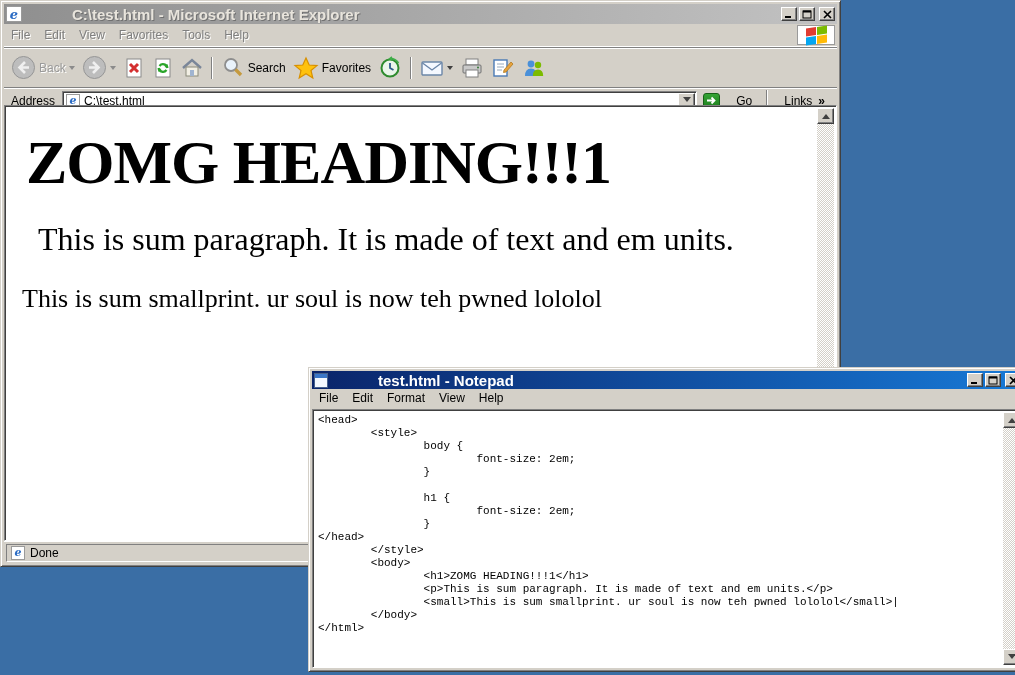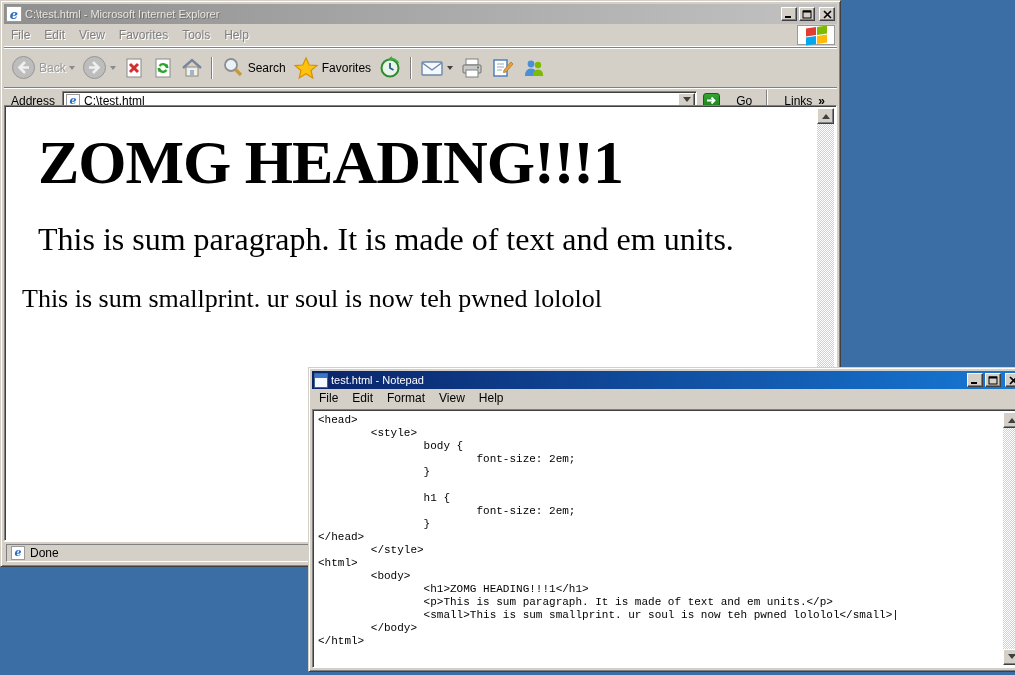--- a/index.html
+++ b/index.html
@@ -11,21 +11,21 @@
   
   .win3d { background:#D4D0C8; border:1px solid; border-color:#D4D0C8 #404040 #404040 #D4D0C8;
            box-shadow: inset 1px 1px 0 #FFFFFF, inset -1px -1px 0 #808080; }
   .btn3d { background:#D4D0C8; border:1px solid; border-color:#FFFFFF #404040 #404040 #FFFFFF;
            box-shadow: inset -1px -1px 0 #808080; display:flex; align-items:center; justify-content:center; }
   .sunken { background:#FFFFFF; border:1px solid; border-color:#808080 #FFFFFF #FFFFFF #808080;
             box-shadow: inset 1px 1px 0 #404040; }
 
   .window { position:absolute; padding:3px; }
   .titlebar { height:20px; display:flex; align-items:center; padding:0 2px; gap:3px; }
-  .titlebar .ttext { flex:1; font-size:11px; font-weight:normal; white-space:nowrap; overflow:hidden; }
+  .titlebar .ttext { flex:1; font-size:15px; font-weight:bold; white-space:nowrap; overflow:hidden;margin-left:47px; }
   .titlebar.inactive { background:linear-gradient(90deg,#8F8F8F,#C2C2C2); }
   .titlebar.inactive .ttext { color:#E8E4DC; text-shadow:1px 1px 0 #707070; }
   .titlebar.active { background:linear-gradient(90deg,#0A246A,#1779D6); }
   .titlebar.active .ttext { color:#FFFFFF; }
   .winbtns { display:flex; gap:2px; }
   .wbtn { width:16px; height:14px; }
   .wbtn.close { margin-left:2px; }
 
   .menubar { display:flex; align-items:center; font-size:12px; position:relative; }
   .menu-item { padding:1px 7px; white-space:nowrap; }
@@ -52,21 +52,21 @@
   .addr-combo { flex:1; height:20px; display:flex; align-items:center; gap:4px; padding-left:3px; font-size:12px; }
   .addr-dd { width:17px; height:16px; margin-left:auto; margin-right:1px; }
   .go-btn { display:flex; align-items:center; gap:16px; padding:1px 6px 1px 2px; font-size:12px; }
   .go-sq { width:17px; height:16px; background:linear-gradient(#35A435,#1E7E1E); border:1px solid #186018;
            border-radius:3px; display:flex; align-items:center; justify-content:center; }
   .links { display:flex; align-items:center; gap:6px; font-size:12px; padding:0 8px; }
 
   .ie-content { position:absolute; left:3px; right:3px; top:104px; bottom:25px; }
   .ie-page { position:absolute; inset:2px; right:19px; background:#fff; overflow:hidden;
              padding:10px 0 0 15px; font-family:"Liberation Serif", serif; color:#000; }
-  .ie-page h1 { font-size:62px; line-height:64px; font-weight:bold; margin:12px 16px 27px; letter-spacing:-1px; white-space:nowrap; }
+  .ie-page h1 { font-size:62px; line-height:64px; font-weight:bold; margin:12px 4px 27px; letter-spacing:-1px; white-space:nowrap; }
   .ie-page p  { font-size:32px; line-height:36px; margin:0 16px 27px; white-space:nowrap; }
   .ie-page .small { font-size:26px; line-height:30px; white-space:nowrap; }
 
   
   .vscroll { position:absolute; top:2px; bottom:2px; right:2px; width:17px;
              background-image: conic-gradient(#FFFFFF 25%, #D4D0C8 0 50%, #FFFFFF 0 75%, #D4D0C8 0);
              background-size:2px 2px; }
   .sbtn { position:absolute; left:0; width:17px; height:16px; }
   .sbtn.up { top:0; } .sbtn.down { bottom:0; }
   .tri-up { width:0; height:0; border:4px solid transparent; border-bottom:5px solid #404040; margin-bottom:3px; }
@@ -328,21 +328,20 @@
           <div class="np-line">        &lt;style&gt;</div>
           <div class="np-line">                body {</div>
           <div class="np-line">                        font-size: 2em;</div>
           <div class="np-line">                }</div>
           <div class="np-line"></div>
           <div class="np-line">                h1 {</div>
           <div class="np-line">                        font-size: 2em;</div>
           <div class="np-line">                }</div>
           <div class="np-line">&lt;/head&gt;</div>
           <div class="np-line">        &lt;/style&gt;</div>
-          <div class="np-line">&lt;html&gt;</div>
           <div class="np-line">        &lt;body&gt;</div>
           <div class="np-line">                &lt;h1&gt;ZOMG HEADING!!!1&lt;/h1&gt;</div>
           <div class="np-line">                &lt;p&gt;This is sum paragraph. It is made of text and em units.&lt;/p&gt;</div>
           <div class="np-line">                &lt;small&gt;This is sum smallprint. ur soul is now teh pwned lololol&lt;/small&gt;<span class="caret">|</span></div>
           <div class="np-line">        &lt;/body&gt;</div>
           <div class="np-line">&lt;/html&gt;</div>
         </div>
       <div class="vscroll">
         <span class="sbtn up btn3d">
             <span class="tri-up"></span>

